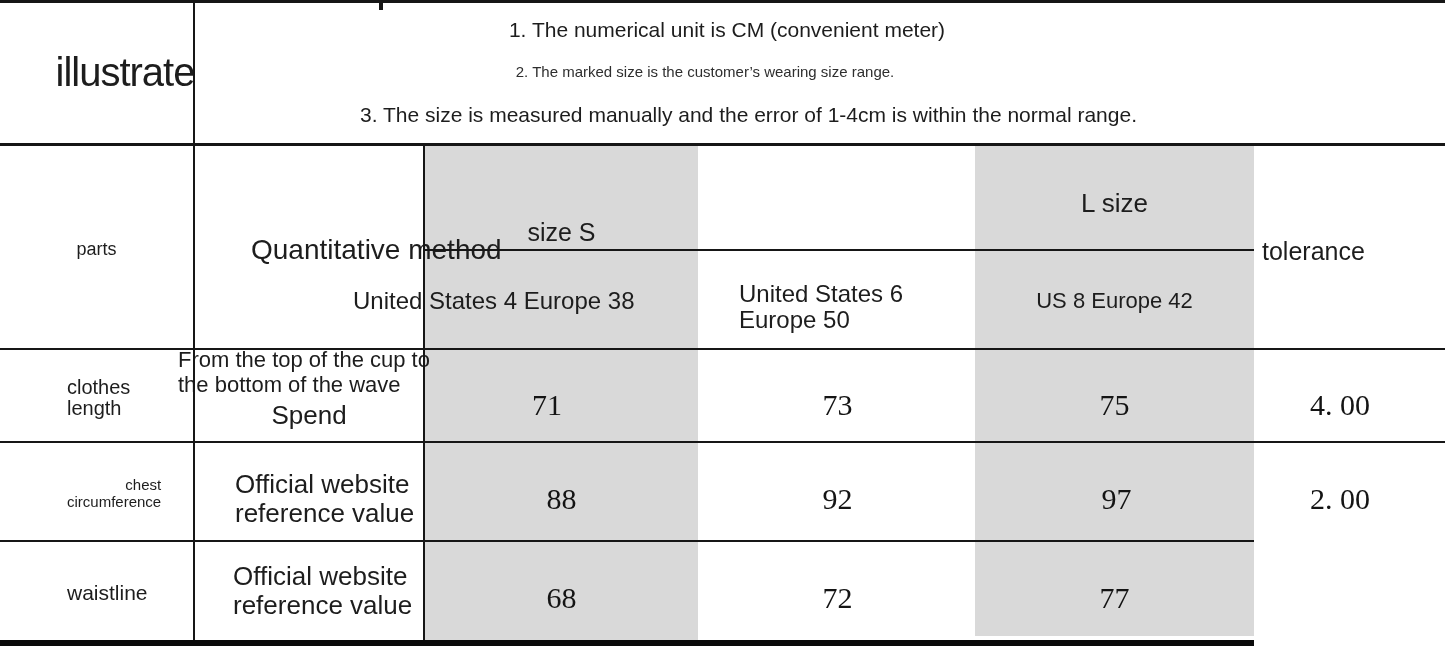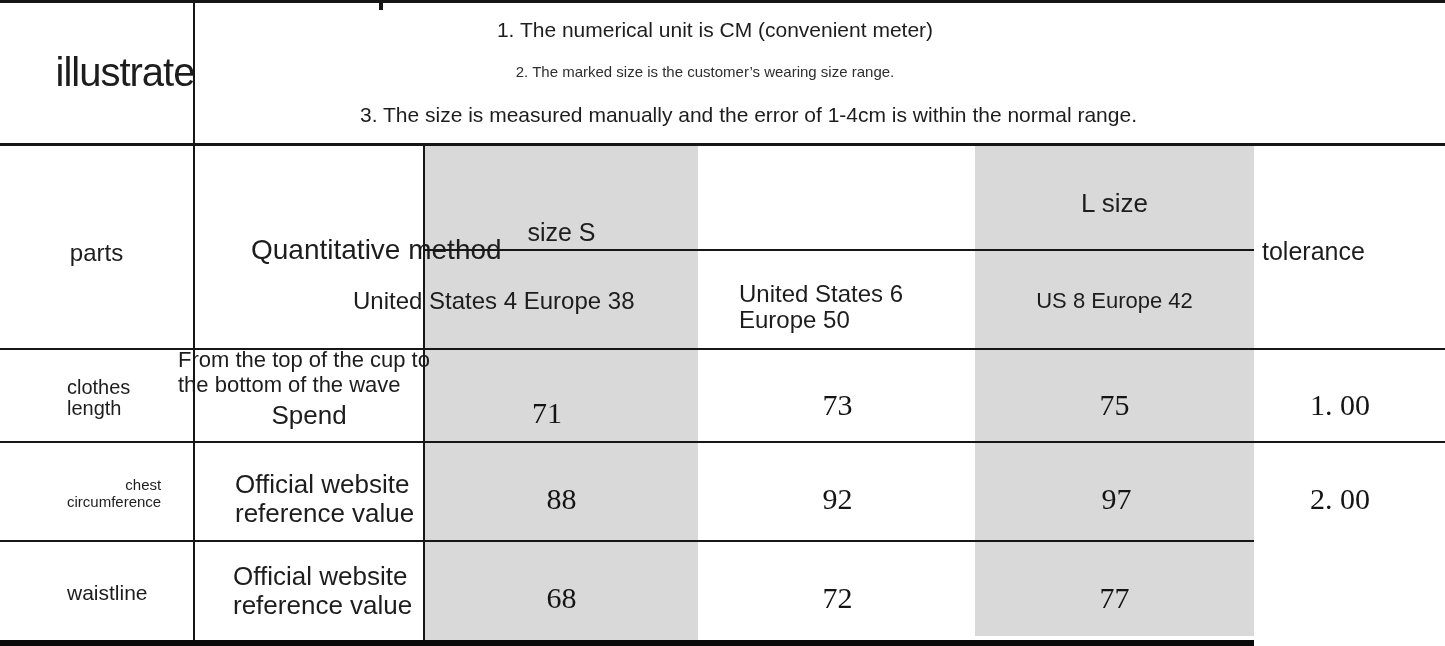--- a/index.html
+++ b/index.html
@@ -31,25 +31,25 @@
   <div class="abs line" style="left:0;top:348px;width:1445px;height:2px;"></div>
   <div class="abs line" style="left:0;top:441px;width:1445px;height:2px;"></div>
   <div class="abs line" style="left:0;top:540px;width:1254px;height:2px;"></div>
   <div class="abs line" style="left:0;top:640px;width:1254px;height:6px;background:#0a0a0a;"></div>
   <div class="abs line" style="left:193px;top:0;width:2px;height:640px;"></div>
   <div class="abs line" style="left:423px;top:145px;width:2px;height:495px;"></div>
   <div class="abs line" style="left:425px;top:249px;width:829px;height:2px;"></div>
   <div class="abs line" style="left:379px;top:2px;width:4px;height:8px;"></div>
 
   <div class="txt ctr" style="left:40px;top:50px;width:170px;font-size:40px;letter-spacing:-1px;">illustrate</div>
-  <div class="txt ctr" style="left:0;top:18px;width:1430px;font-size:21px;">1. The numerical unit is CM (convenient meter)</div>
+  <div class="txt ctr" style="left:12px;top:18px;width:1430px;font-size:21px;">1. The numerical unit is CM (convenient meter)</div>
   <div class="txt ctr" style="left:0;top:63px;width:1410px;font-size:15px;color:#2e2e2e;">2. The marked size is the customer’s wearing size range.</div>
   <div class="txt ctr" style="left:52px;top:103px;width:1393px;font-size:21px;">3. The size is measured manually and the error of 1-4cm is within the normal range.</div>
 
-  <div class="txt ctr" style="left:0;top:239px;width:193px;font-size:24px;">parts</div>
+  <div class="txt ctr" style="left:0;top:239px;width:193px;font-size:18px;">parts</div>
   <div class="txt" style="left:251px;top:234px;font-size:28px;">Quantitative method</div>
   <div class="txt ctr" style="left:425px;top:186px;width:273px;font-size:25px;margin-top:32px;">size S</div>
   <div class="txt ctr" style="left:975px;top:188px;width:279px;font-size:26px;">L size</div>
   <div class="txt" style="left:1262px;top:237px;font-size:25px;">tolerance</div>
 
   <div class="txt" style="left:353px;top:287px;font-size:24px;">United States 4 Europe 38</div>
   <div class="txt" style="left:739px;top:281px;font-size:24px;line-height:26px;">
     <div>United States 6</div>
     <div>Europe 50</div>
   </div>
@@ -57,24 +57,24 @@
 
   <div class="txt" style="left:67px;top:377px;font-size:20px;line-height:21px;">
     <div>clothes</div>
     <div>length</div>
   </div>
   <div class="txt mline" style="left:178px;top:347px;font-size:22px;">
     <div>From the top of the cup to</div>
     <div>the bottom of the wave</div>
     <div class="ctr" style="width:262px;font-size:26px;margin-top:6px;">Spend</div>
   </div>
-  <div class="serifnum" style="left:425px;top:396px;width:244px;">71</div>
+  <div class="serifnum" style="left:425px;top:388px;width:244px;">71</div>
   <div class="serifnum" style="left:700px;top:388px;width:275px;">73</div>
   <div class="serifnum" style="left:975px;top:388px;width:279px;">75</div>
-  <div class="serifnum" style="left:1240px;top:388px;width:200px;">1. 00</div>
+  <div class="serifnum" style="left:1240px;top:388px;width:200px;">4. 00</div>
 
   <div class="txt" style="left:67px;top:476px;font-size:15px;line-height:17px;text-align:right;">
     <div>chest</div>
     <div>circumference</div>
   </div>
   <div class="txt" style="left:235px;top:470px;font-size:26px;line-height:29px;">
     <div>Official website</div>
     <div>reference value</div>
   </div>
   <div class="serifnum" style="left:425px;top:482px;width:273px;">88</div>

